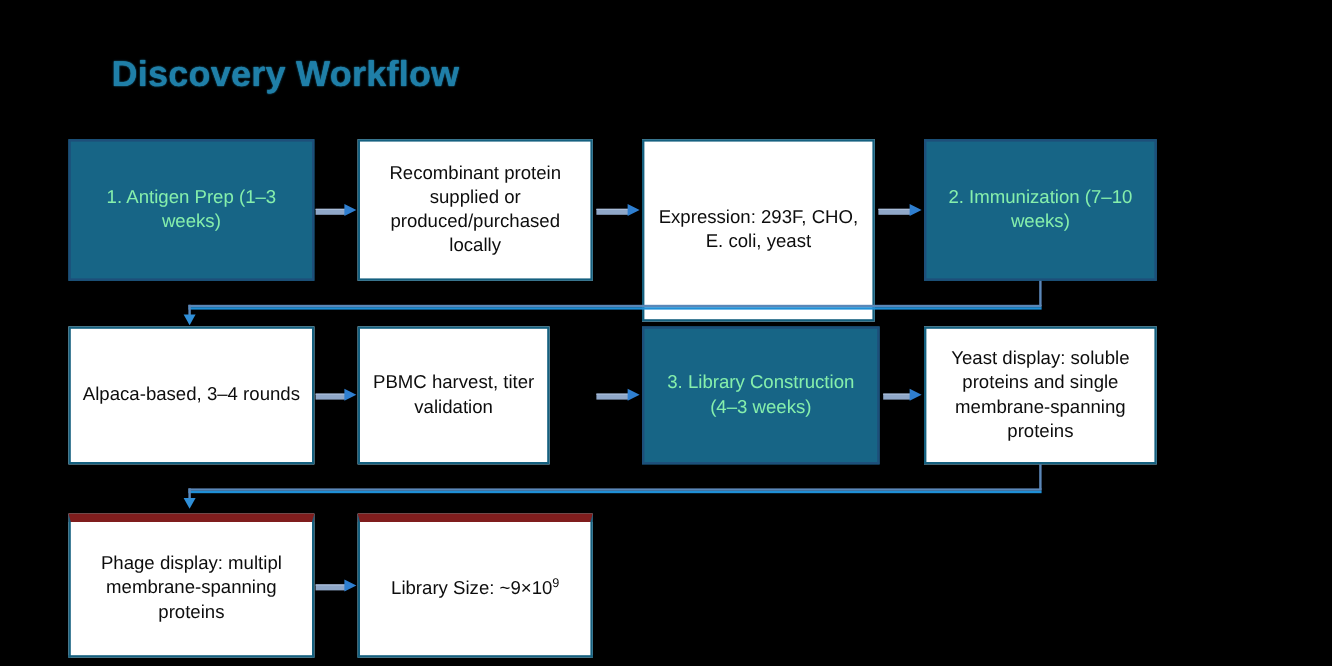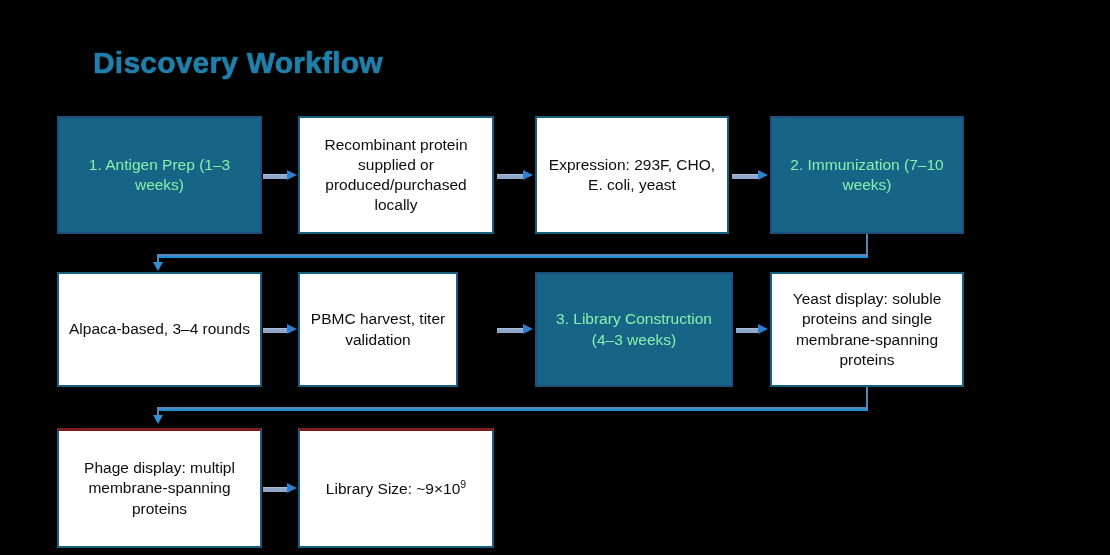--- a/index.html
+++ b/index.html
@@ -56,21 +56,21 @@
     border: 2px solid #15607f;
     color: #0d0d0d;
   }
   .node.teal {
     background: #176586;
     border: 2px solid #1d4f7a;
     color: #86efac;
   }
   
   .node.hl {
-    border-top: 3px solid #7f1d1d;
+    border-top: 7px solid #7f1d1d;
     box-shadow: 0 0 0 0 transparent;
   }
   .node.shadowed {
     box-shadow: 2px 3px 4px rgba(0,0,0,0.85);
   }
 
   
   .harrow {
     position: absolute;
     height: 7px;
@@ -129,21 +129,21 @@
 
   <div class="node white shadowed" style="left:298px; top:116px; width:196px; height:118px;">
     <span class="txt">Recombinant protein supplied or produced/purchased locally</span>
   </div>
 
   <div class="harrow" style="left:497px; top:172px; width:36px;">
     <span class="shaft"></span>
     <span class="head"></span>
   </div>
 
-  <div class="node white shadowed" style="left:535px; top:116px; width:194px; height:118px;">
+  <div class="node white shadowed" style="left:535px; top:116px; width:194px; height:152px;">
     <span class="txt">Expression: 293F, CHO, E. coli, yeast</span>
   </div>
 
   <div class="harrow" style="left:732px; top:172px; width:36px;">
     <span class="shaft"></span>
     <span class="head"></span>
   </div>
 
   <div class="node teal shadowed" style="left:770px; top:116px; width:194px; height:118px;">
     <span class="txt">2. Immunization (7–10 weeks)</span>

